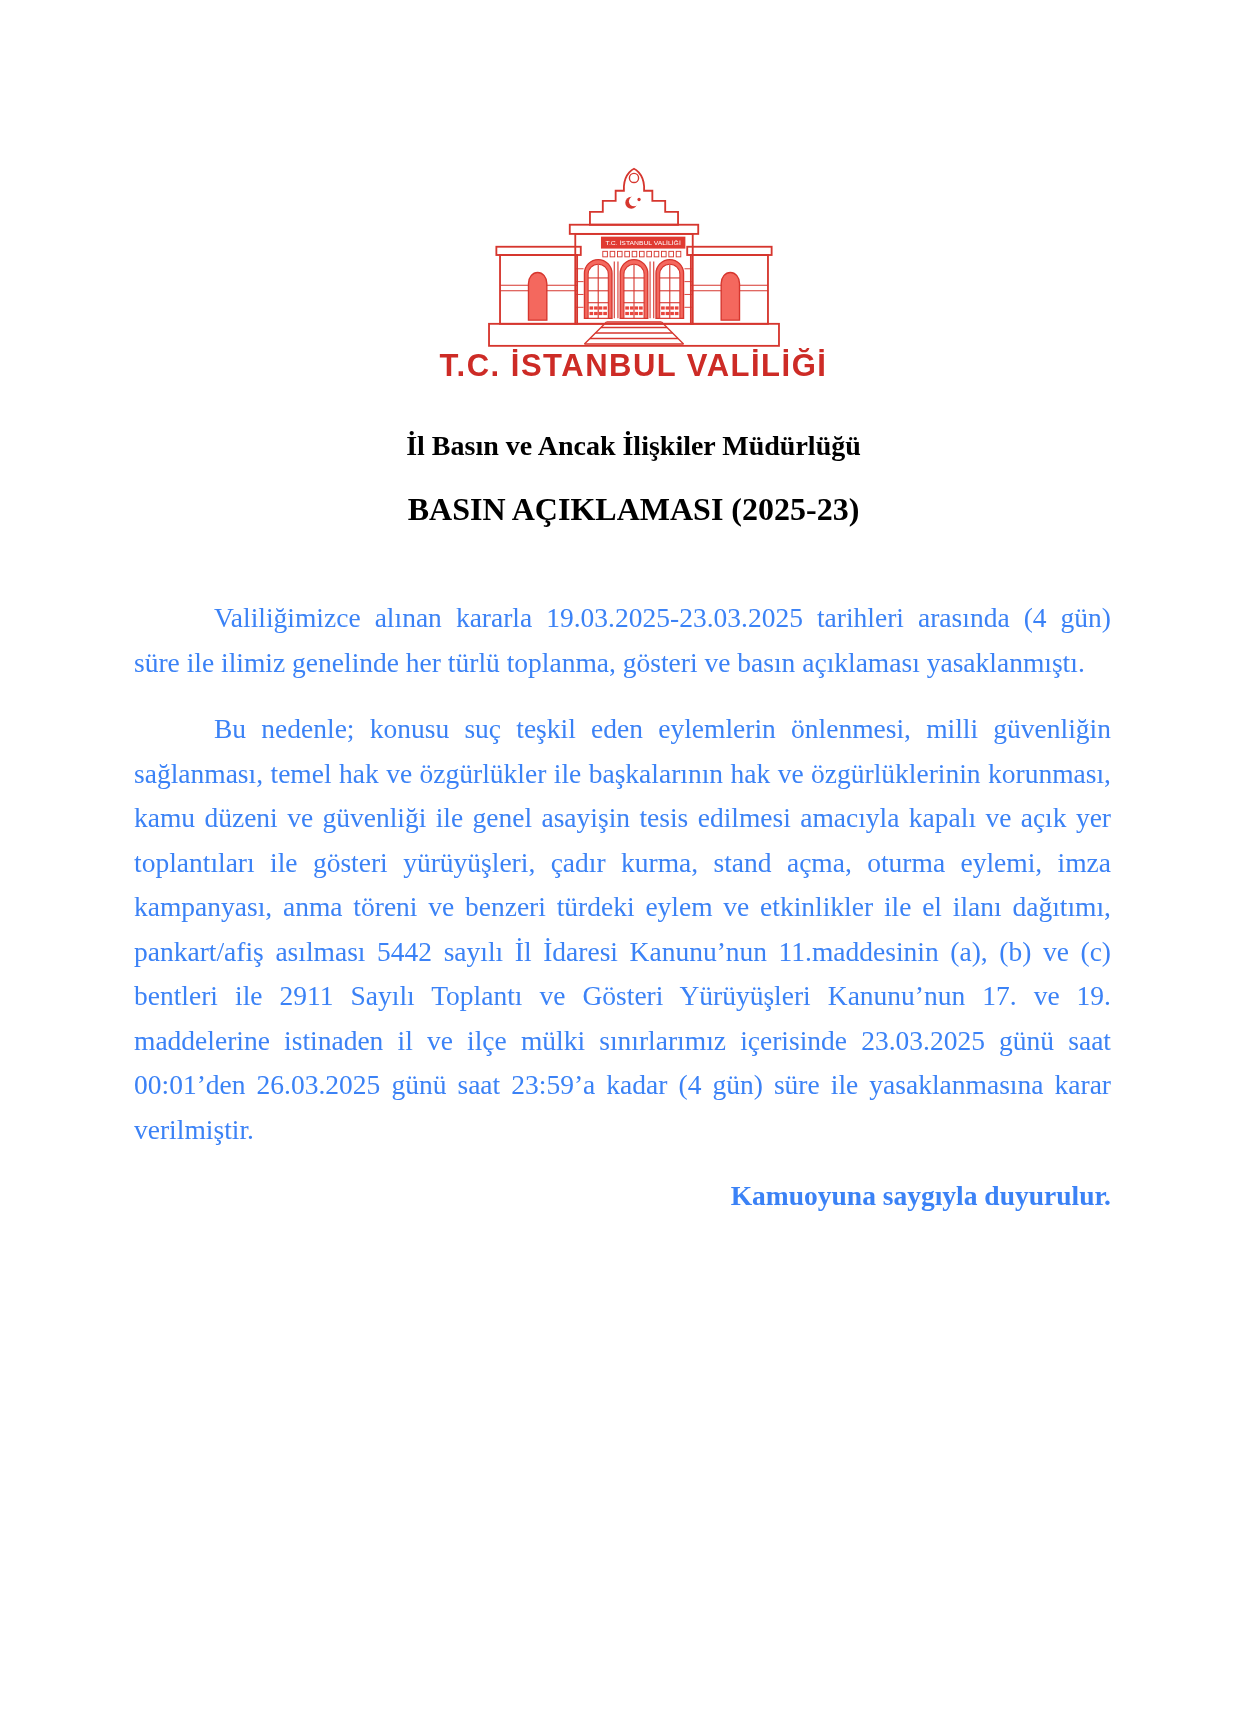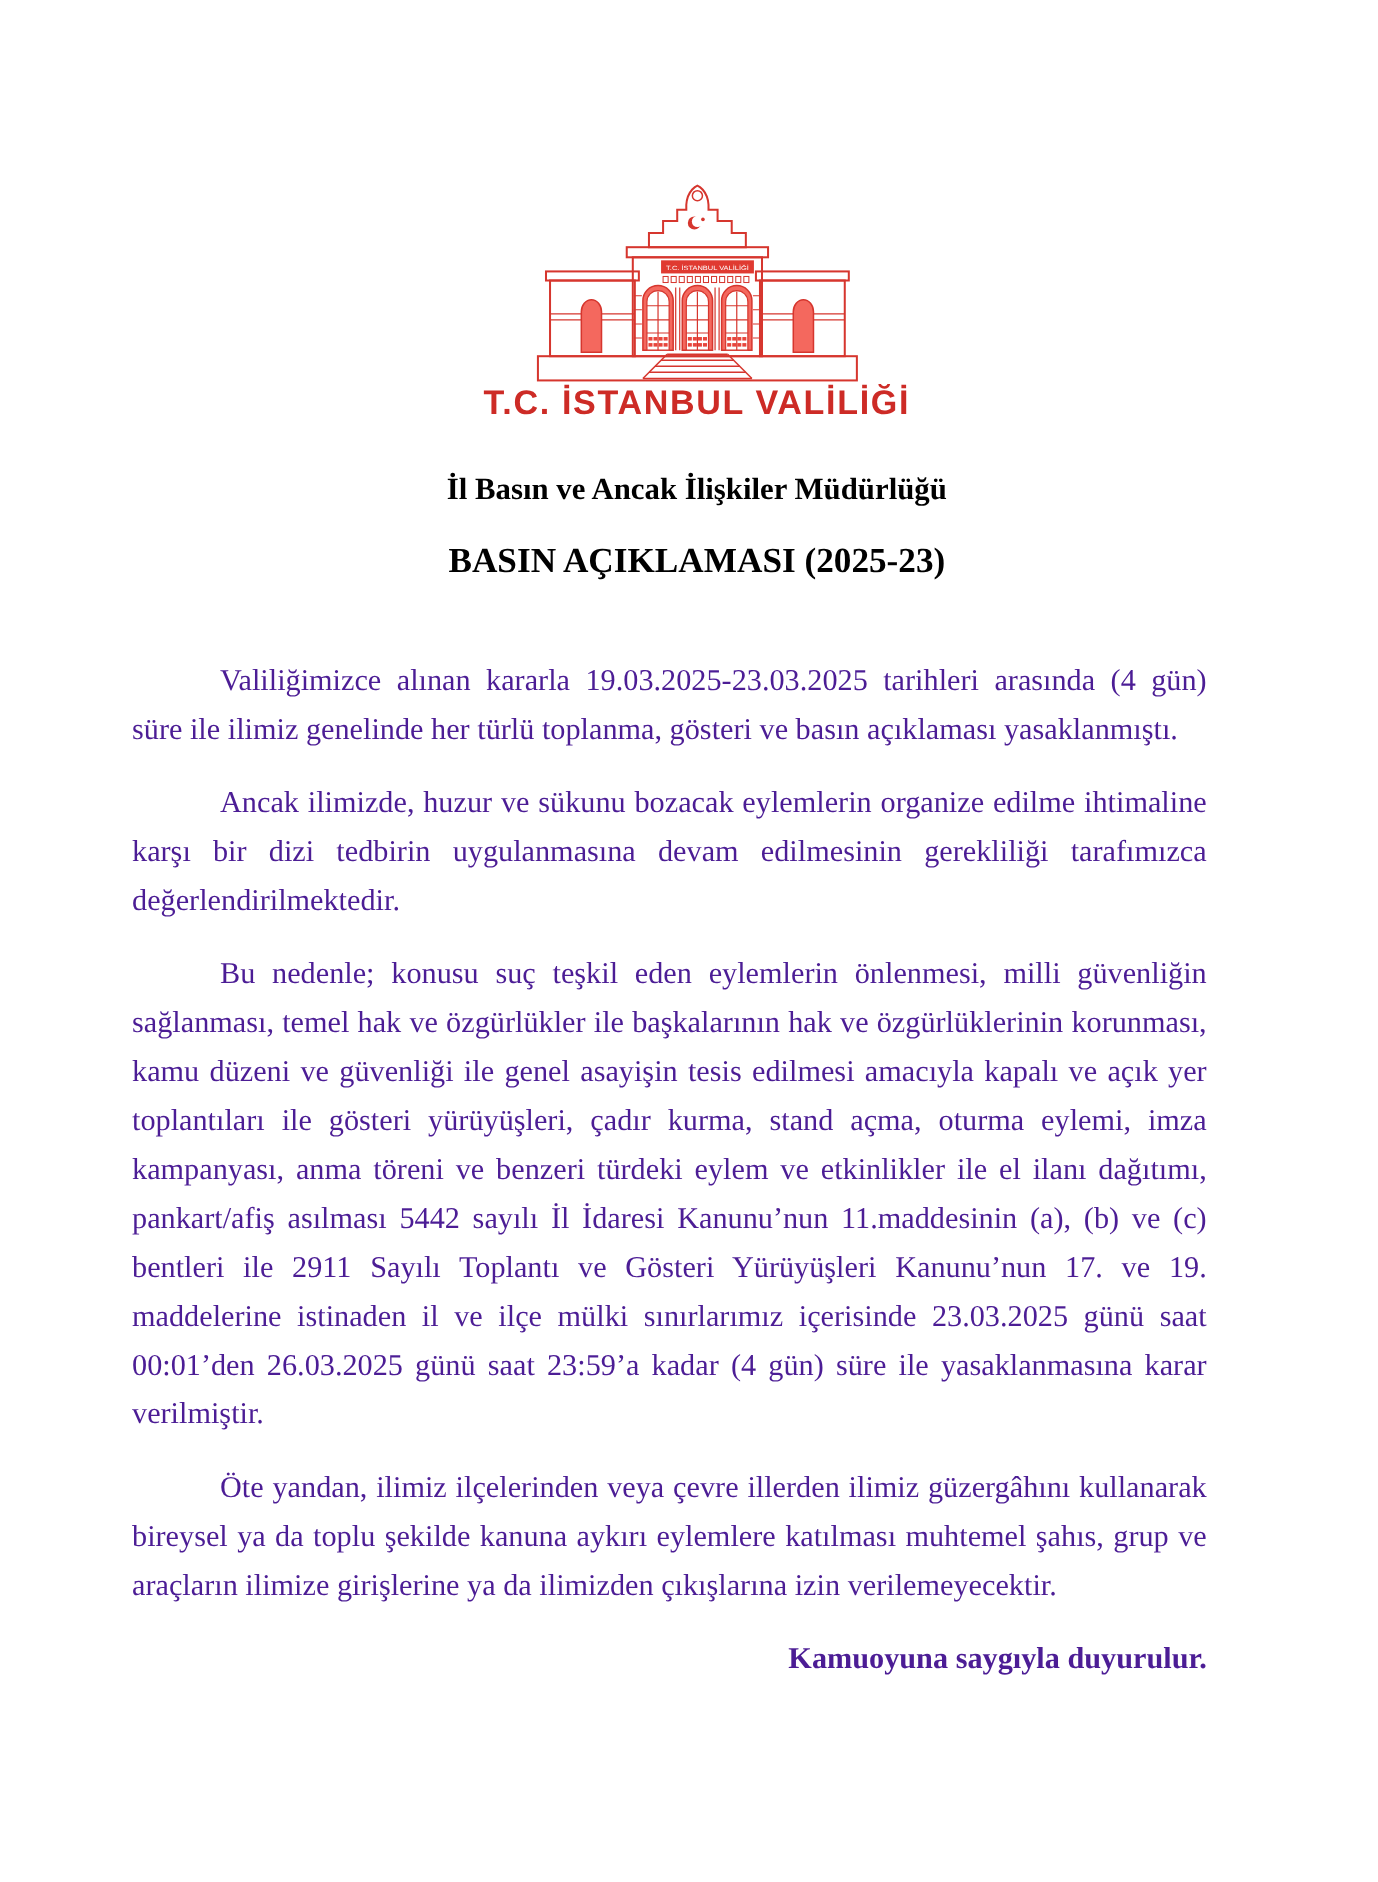--- a/index.html
+++ b/index.html
@@ -49,26 +49,26 @@
     left:0;right:0;
     text-align:center;
     font-family:"Liberation Serif", serif;
     font-weight:bold;
     font-size:32px;
     color:#000000;
   }
   .doc-body{
     position:absolute;
     top:580px;
-    left:120px;
+    left:134px;
     width:977px;
     font-size:27.5px;
     line-height:44.5px;
     text-align:justify;
-    color:#4c1d95;
+    color:#3b82f6;
   }
   .body-para{
     margin:0 0 22px 0;
     text-indent:80px;
   }
   .closing{
     margin:12px 0 0 0;
     font-weight:bold;
     text-indent:0;
     text-align:right;
@@ -227,20 +227,18 @@
 
   <div class="agency-title">T.C. İSTANBUL VALİLİĞİ</div>
 
   <div class="dept-title">İl Basın ve Ancak İlişkiler Müdürlüğü</div>
 
   <div class="release-title">BASIN AÇIKLAMASI (2025-23)</div>
 
   <div class="doc-body">
     <div>
         <p class="body-para">Valiliğimizce alınan kararla 19.03.2025-23.03.2025 tarihleri arasında (4 gün) süre ile ilimiz genelinde her türlü toplanma, gösteri ve basın açıklaması yasaklanmıştı.</p>
-        <p class="body-para">Ancak ilimizde, huzur ve sükunu bozacak eylemlerin organize edilme ihtimaline karşı bir dizi tedbirin uygulanmasına devam edilmesinin gerekliliği tarafımızca değerlendirilmektedir.</p>
         <p class="body-para">Bu nedenle; konusu suç teşkil eden eylemlerin önlenmesi, milli güvenliğin sağlanması, temel hak ve özgürlükler ile başkalarının hak ve özgürlüklerinin korunması, kamu düzeni ve güvenliği ile genel asayişin tesis edilmesi amacıyla kapalı ve açık yer toplantıları ile gösteri yürüyüşleri, çadır kurma, stand açma, oturma eylemi, imza kampanyası, anma töreni ve benzeri türdeki eylem ve etkinlikler ile el ilanı dağıtımı, pankart/afiş asılması 5442 sayılı İl İdaresi Kanunu’nun 11.maddesinin (a), (b) ve (c) bentleri ile 2911 Sayılı Toplantı ve Gösteri Yürüyüşleri Kanunu’nun 17. ve 19. maddelerine istinaden il ve ilçe mülki sınırlarımız içerisinde 23.03.2025 günü saat 00:01’den 26.03.2025 günü saat 23:59’a kadar (4 gün) süre ile yasaklanmasına karar verilmiştir.</p>
-        <p class="body-para">Öte yandan, ilimiz ilçelerinden veya çevre illerden ilimiz güzergâhını kullanarak bireysel ya da toplu şekilde kanuna aykırı eylemlere katılması muhtemel şahıs, grup ve araçların ilimize girişlerine ya da ilimizden çıkışlarına izin verilemeyecektir.</p>
       </div>
     <p class="closing">Kamuoyuna saygıyla duyurulur.</p>
   </div>
 
 </div>
 
 </body></html>

